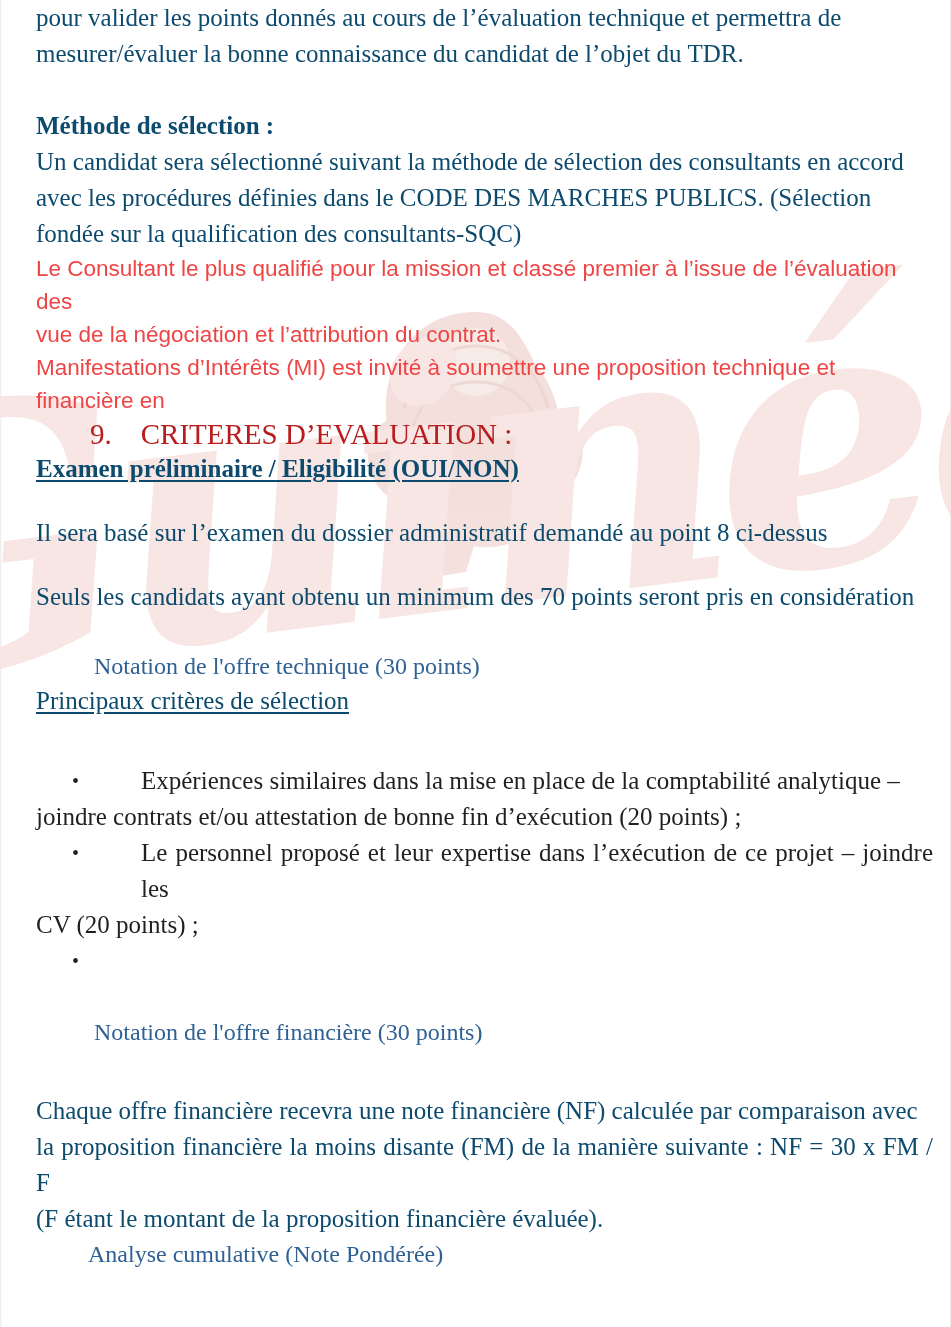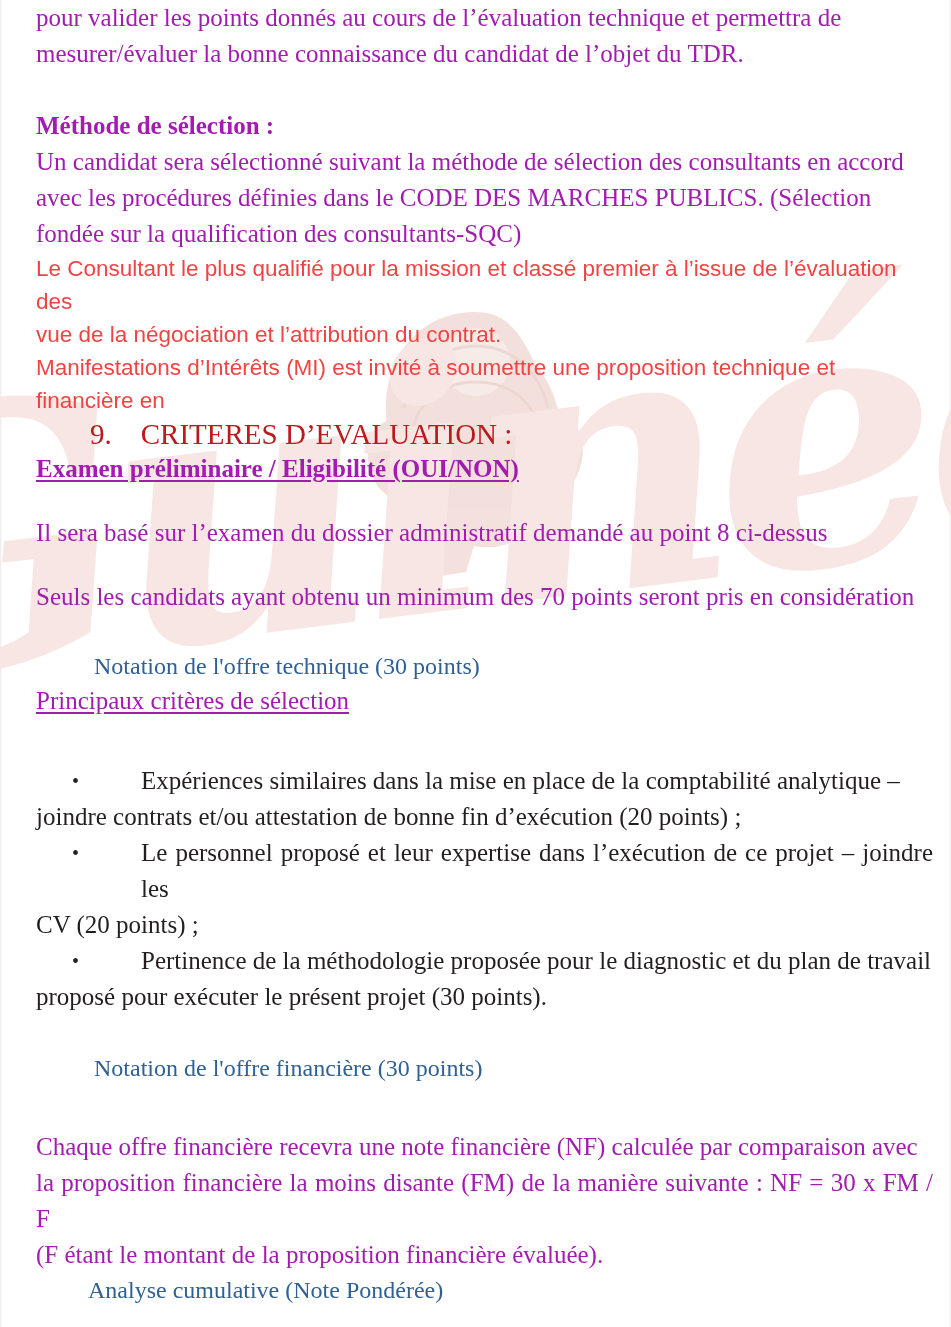--- a/index.html
+++ b/index.html
@@ -71,21 +71,21 @@
     z-index: 2;
     padding: 0 18px 0 36px;
   }
   p, div.line {
     margin: 0;
   }
   .body-serif {
     font-family: "Liberation Serif", "DejaVu Serif", serif;
     font-size: 25px;
     line-height: 36px;
-    color: #a21caf;
+    color: #0c4a6e;
     text-align: justify;
   }
   .body-sans {
     font-family: "Liberation Sans", "DejaVu Sans", sans-serif;
     font-size: 22.5px;
     line-height: 33px;
     color: #ef4444;
     text-align: left;
   }
   .bold {
@@ -233,24 +233,20 @@
     <div class="bullet-row">
       <div class="bullet-mark">•</div>
       <div class="bullet-text">
         <span>Le personnel proposé et leur expertise dans l’exécution de ce projet – joindre les</span>
         <span class="cont">CV (20 points) ;</span>
       </div>
     </div>
 
     <div class="bullet-row">
       <div class="bullet-mark">•</div>
-      <div class="bullet-text">
-        <span>Pertinence de la méthodologie proposée pour le diagnostic et du plan de travail</span>
-        <span class="cont">proposé pour exécuter le présent projet (30 points).</span>
-      </div>
     </div>
 
     <div class="spacer-36"></div>
 
     <div class="sub-blue">Notation de l'offre financière (30 points)</div>
 
     <div class="spacer-44"></div>
 
     <div class="body-serif">
       <div class="line">Chaque offre financière recevra une note financière (NF) calculée par comparaison avec</div>

